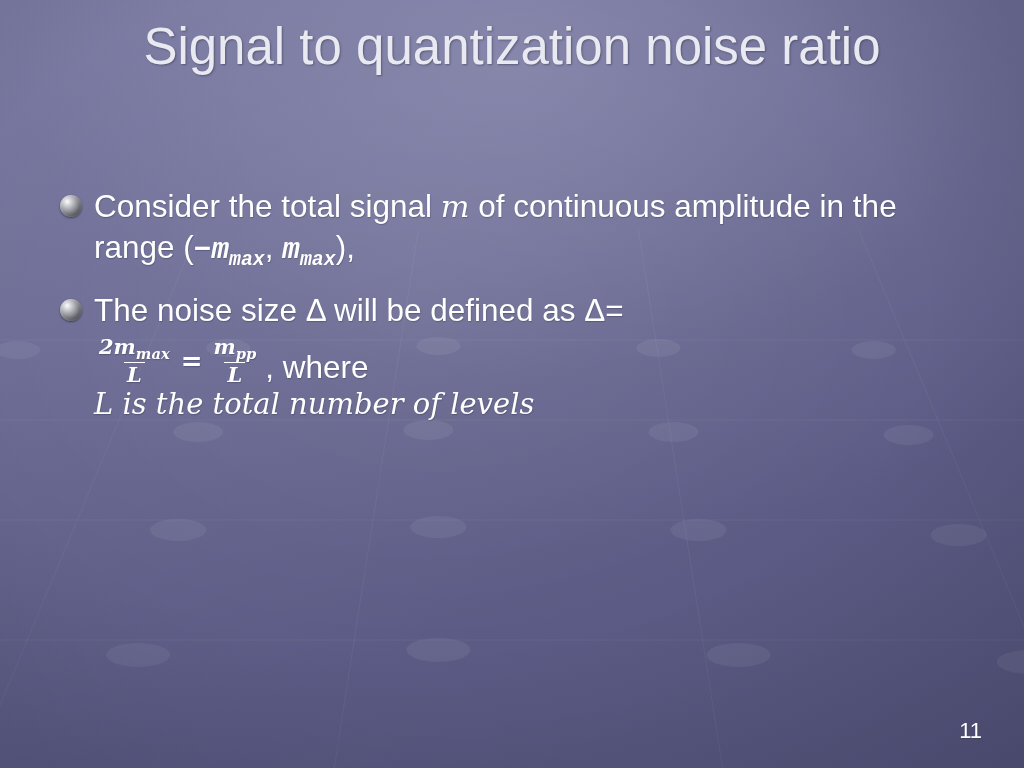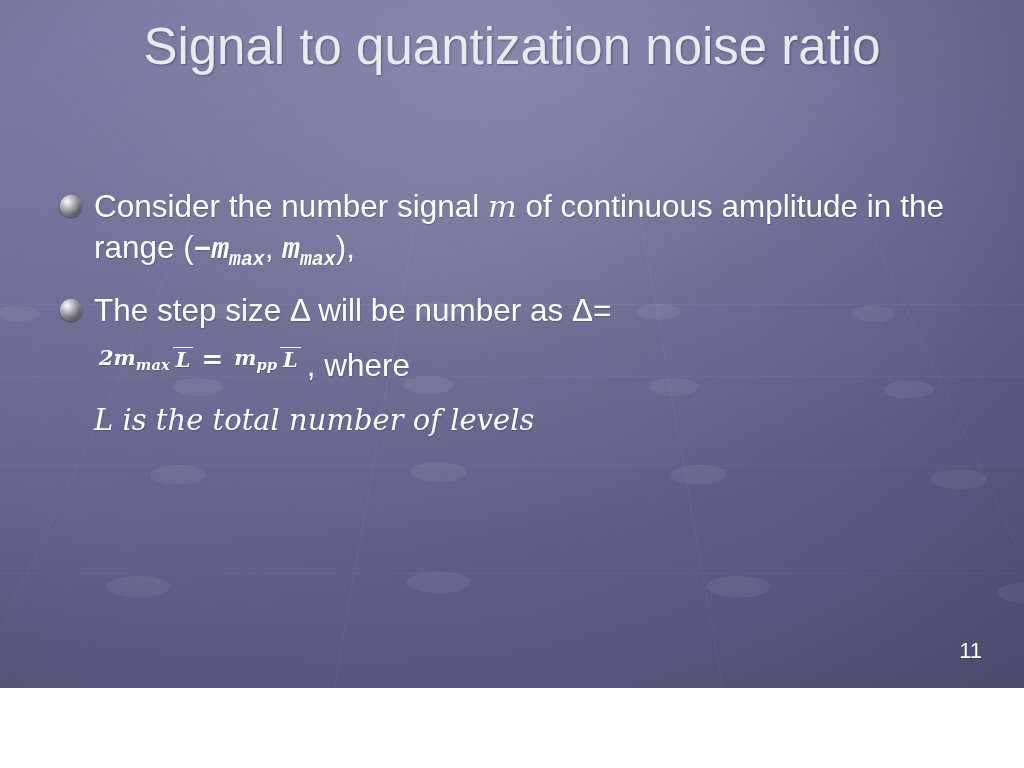--- a/index.html
+++ b/index.html
@@ -8,21 +8,21 @@
   }
   body {
     width: 1024px;
     height: 768px;
     overflow: hidden;
     font-family: "Liberation Sans", sans-serif;
   }
   .slide {
     position: relative;
     width: 1024px;
-    height: 688px;
+    height: 768px;
     background:
       radial-gradient(ellipse 1100px 700px at 50% 8%, rgba(150,150,185,0.55) 0%, rgba(120,120,160,0.18) 45%, rgba(0,0,0,0) 70%),
       linear-gradient(160deg, #7b7ba3 0%, #6f6f98 25%, #63638c 50%, #5b5b85 70%, #57577f 100%);
     overflow: hidden;
   }
   
   .bg-grid {
     position: absolute;
     left: -10%;
     top: 30%;
@@ -90,21 +90,21 @@
     font-weight: bold;
     font-size: 0.93em;
   }
   .misub sub {
     font-size: 0.68em;
     font-style: italic;
     font-weight: bold;
   }
   .frac {
     display: inline-flex;
-    flex-direction: row;
+    flex-direction: column;
     align-items: center;
     vertical-align: middle;
     margin: 0 2px;
     font-family: "DejaVu Serif", "Liberation Serif", serif;
     font-style: italic;
     font-weight: bold;
   }
   .frac .num {
     font-size: 21px;
     line-height: 1.05;
@@ -132,21 +132,21 @@
     font-style: italic;
     font-weight: bold;
     font-size: 26px;
     margin: 0 6px;
   }
   .where {
     margin-left: 4px;
     margin-top: 12px;
   }
   .level-line {
-    margin-top: 20px;
+    margin-top: 0;
     font-family: "DejaVu Serif", "Liberation Serif", serif;
     font-style: italic;
     font-size: 29px;
     color: #ffffff;
     text-shadow: 0.5px 0.5px 1px rgba(45,45,65,0.35);
   }
   .page-number {
     position: absolute;
     right: 42px;
     bottom: 24px;
@@ -206,28 +206,28 @@
 
   <div class="bg-vignette"></div>
 
   <div class="title">Signal to quantization noise ratio</div>
 
   <div class="body">
 
     <div class="bullet-row">
       <div class="bullet-marker"></div>
       <div class="bullet-text">
-        <span>Consider the number signal </span><span class="mi">m</span><span> of continuous amplitude in the range (</span><span class="misub"><span>−m</span><sub>max</sub></span><span>, </span><span class="misub"><span>m</span><sub>max</sub></span><span>),</span>
+        <span>Consider the total signal </span><span class="mi">m</span><span> of continuous amplitude in the range (</span><span class="misub"><span>−m</span><sub>max</sub></span><span>, </span><span class="misub"><span>m</span><sub>max</sub></span><span>),</span>
       </div>
     </div>
 
     <div class="bullet-row" style="margin-top:18px;">
       <div class="bullet-marker"></div>
       <div>
-        <div class="bullet-text">The step size Δ will be number as Δ=</div>
+        <div class="bullet-text">The noise size Δ will be defined as Δ=</div>
 
         <div class="eqline" style="margin-top:6px;">
           <span class="frac">
             <span class="num"><span>2m</span><sub>max</sub></span>
             <span class="den">L</span>
           </span>
           <span class="eqsym">=</span>
           <span class="frac">
             <span class="num"><span>m</span><sub>pp</sub></span>
             <span class="den">L</span>

